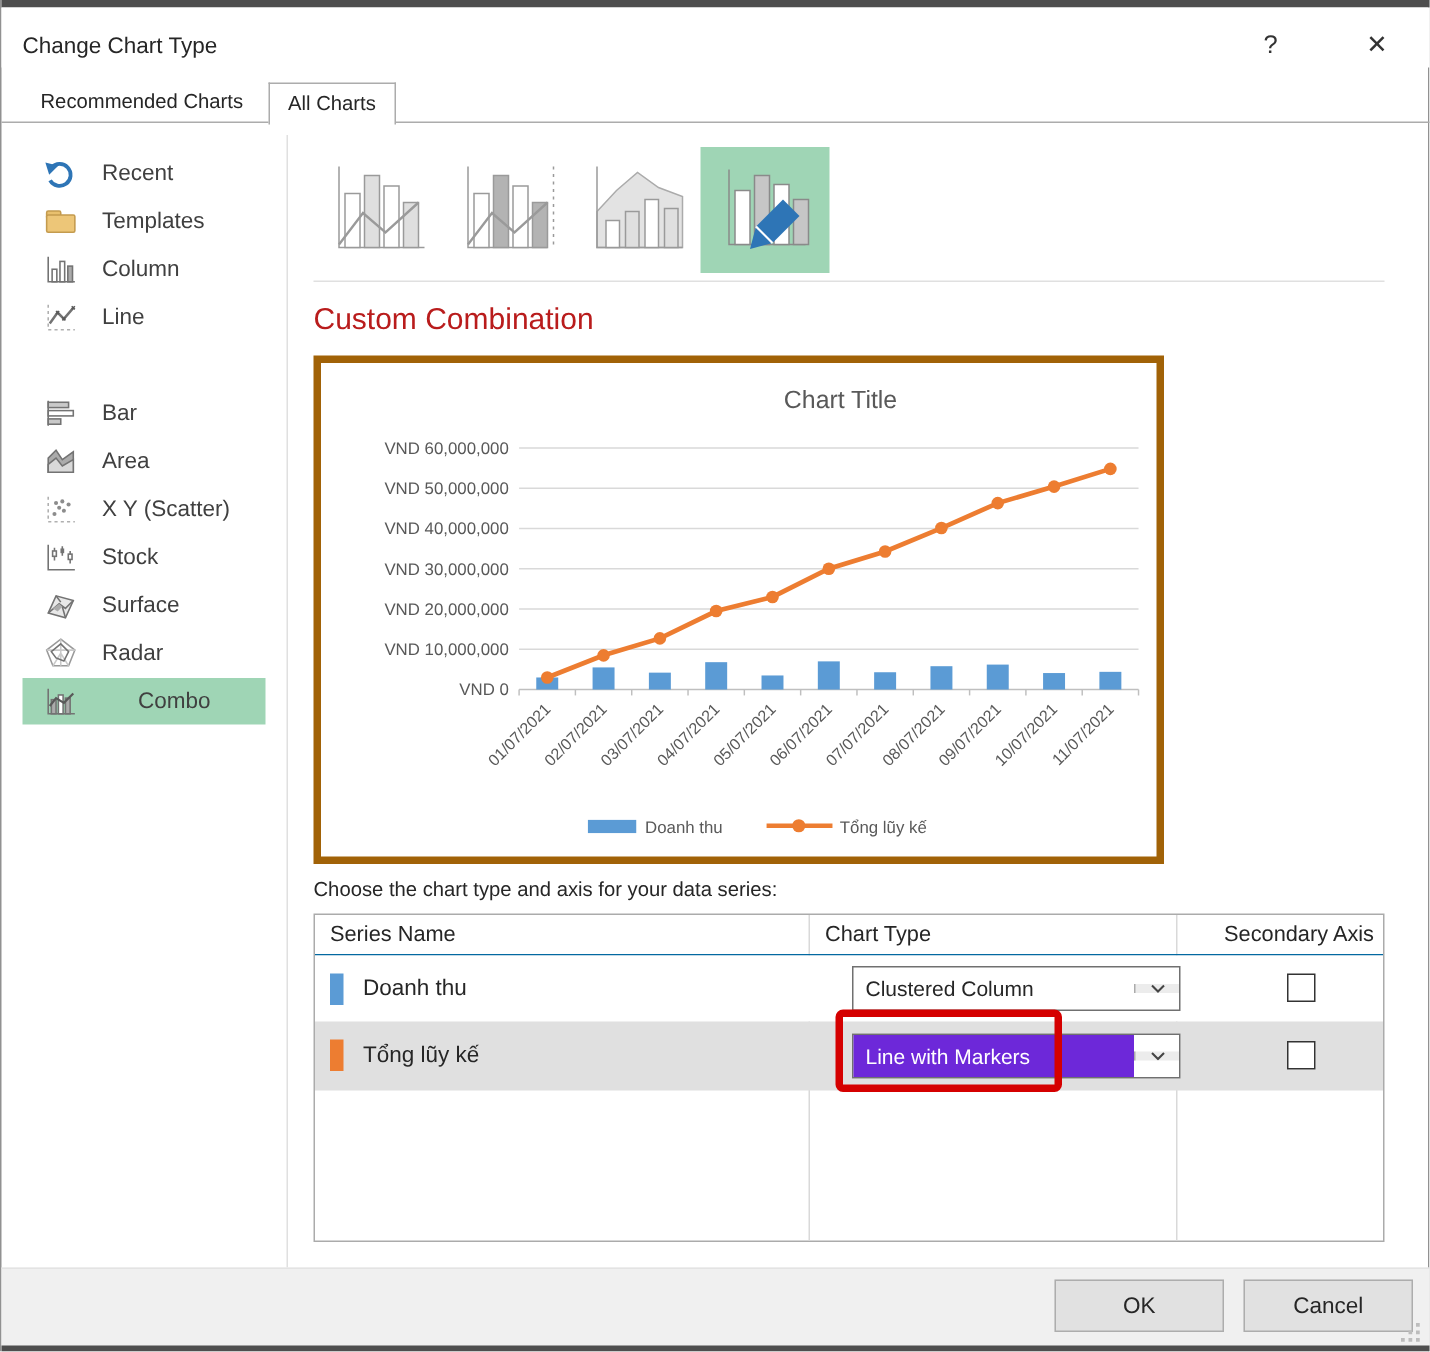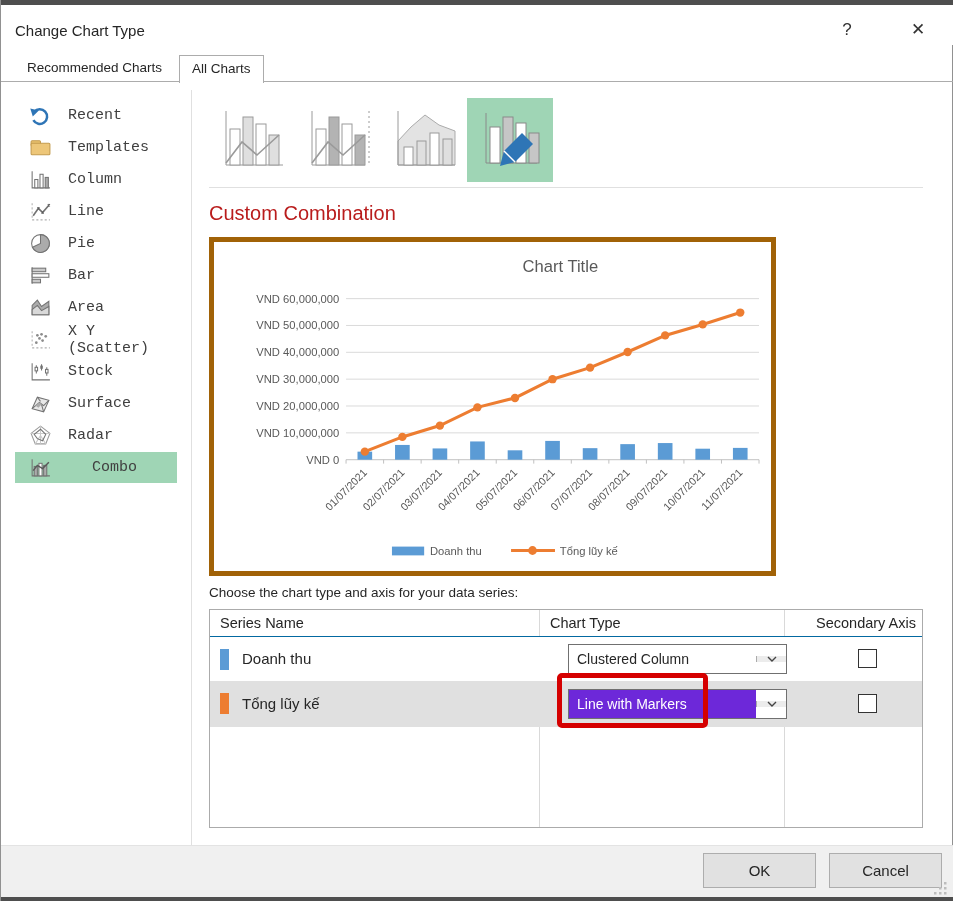--- a/index.html
+++ b/index.html
@@ -12,21 +12,21 @@
   #bottom-strip { left:0; top:897px; width:953px; height:4px; background:#4e4e4e; }
   #titlebar { left:0; top:5px; width:953px; height:40px; background:#fff; }
   #dialog-title { left:14px; top:17px; font-size:15px; color:#262626; }
   #help-btn { left:832px; top:12px; width:28px; height:26px; font-size:17px; color:#333; text-align:center; line-height:26px; cursor:default; }
   #close-btn { left:902px; top:12px; width:30px; height:26px; font-size:17px; color:#333; text-align:center; line-height:26px; cursor:default; }
   #tabstrip-line { left:0; top:81px; width:953px; height:1px; background:#acacac; }
   .tab { top:55px; height:27px; font-size:13.5px; line-height:26px; padding:0 12px; color:#262626; }
   #tab-recommended { left:14px; }
   #tab-all { left:178px; background:#fff; border:1px solid #acacac; border-bottom:none; z-index:3; height:28px; }
   #sidebar-divider { left:190px; top:90px; width:1px; height:755px; background:#e0e0e0; }
-  .sidebar-item { left:14px; width:162px; height:31px; display:flex; align-items:center; gap:16px; padding-left:14px; font-size:15px; color:#404040; cursor:default;font-family:Liberation Mono, monospace; }
+  .sidebar-item { left:14px; width:162px; height:31px; display:flex; align-items:center; gap:16px; padding-left:14px; font-size:15px; color:#404040; cursor:default; }
   .sidebar-item.selected { background:#9fd5b5;gap:40px; }
   .sicon { width:23px; height:23px; flex:0 0 23px; }
   .tile { top:98px; width:86px; height:84px; display:flex; align-items:center; justify-content:center; cursor:default; }
   .tile.selected { background:#9fd5b5; }
   #tiles-separator { left:208px; top:187px; width:714px; height:1px; background:#e0e0e0; }
   #section-heading { left:208px; top:202px; font-size:20px; color:#b91c1c; }
   #chart-panel { left:208px; top:237px; width:567px; height:339px; border:5px solid #a16207; background:#fff; }
   #chart-panel svg { width:100%; height:100%; font-family:"Liberation Sans","DejaVu Sans",sans-serif; }
   #table-caption { left:208px; top:585px; font-size:13.5px; color:#262626; }
   #series-table { left:208px; top:609px; width:714px; height:219px; border:1px solid #ababab; background:#fff; }
@@ -89,27 +89,20 @@
       </svg>
     <span>Column</span>
   </div>
   <div class="sidebar-item abs" style="top:196px">
     <svg class="sicon" viewBox="0 0 22 22">
         <path d="M3 3 V19 H20" stroke="#b0b0b0" fill="none" stroke-dasharray="2 2"></path>
         <polyline points="4,15 9,8 13,12 19,5" fill="none" stroke="#737373" stroke-width="1.6"></polyline>
         <path d="M8,7 l2,2 m0,-2 l-2,2 M12,11 l2,2 m0,-2 l-2,2 M18,4 l2,2 m0,-2 l-2,2" stroke="#595959" stroke-width="1"></path>
       </svg>
     <span>Line</span>
-  </div>
-  <div class="sidebar-item abs" style="top:228px">
-    <svg class="sicon" viewBox="0 0 22 22">
-        <circle cx="11" cy="11" r="8.5" fill="#fff" stroke="#737373"></circle>
-        <path d="M11 11 L11 2.5 A8.5 8.5 0 1 1 3.3 14.6 Z" fill="#ababab" stroke="#737373"></path>
-      </svg>
-    <span>Pie</span>
   </div>
   <div class="sidebar-item abs" style="top:260px">
     <svg class="sicon" viewBox="0 0 22 22">
         <path d="M3 3 V19" stroke="#737373"></path>
         <rect x="3" y="4" width="13" height="3.4" fill="#c9c9c9" stroke="#737373"></rect>
         <rect x="3" y="9.3" width="16" height="3.4" fill="#fff" stroke="#737373"></rect>
         <rect x="3" y="14.6" width="8" height="3.4" fill="#c9c9c9" stroke="#737373"></rect>
       </svg>
     <span>Bar</span>
   </div>

